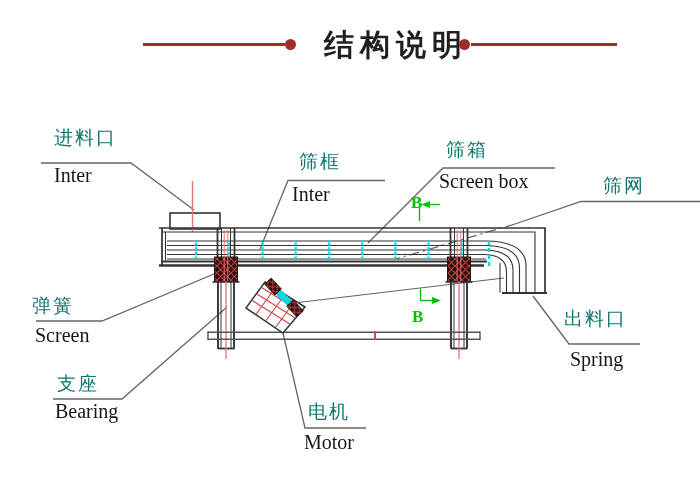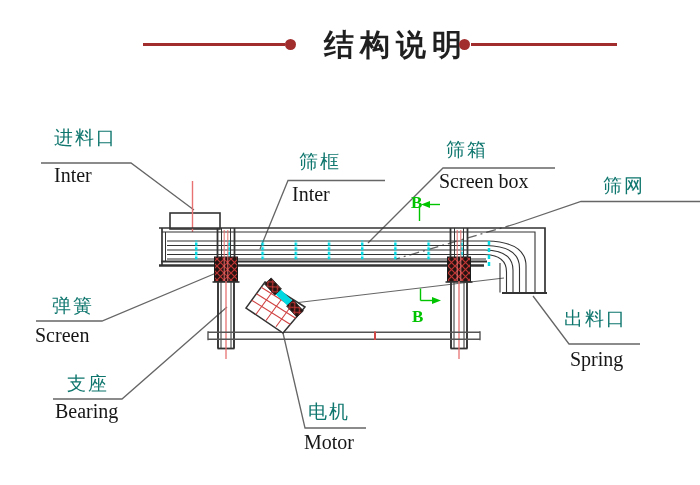--- a/index.html
+++ b/index.html
@@ -17,22 +17,22 @@
          font-family:"Liberation Sans","DejaVu Sans",sans-serif;}
   
   svg.diagram{position:absolute;left:0;top:0;}
   
   .cn{position:absolute;font-size:19px;font-weight:normal;color:#0f766e;letter-spacing:2px;white-space:nowrap;}
   .en{position:absolute;font-size:20px;color:#161616;white-space:nowrap;}
   .cn-inlet{left:26px;top:125px;}      .en-inlet{left:26px;top:164px;}
   .cn-frame{left:271px;top:149px;}     .en-frame{left:264px;top:183px;}
   .cn-box{left:418px;top:137px;text-align:right;}       .en-box{left:411px;top:170px;}
   .cn-mesh{left:575px;top:173px;}      .en-mesh{left:552px;top:203px;}
-  .cn-spring{left:24px;top:293px;}     .en-spring{left:7px;top:324px;}
-  .cn-bearing{left:39px;top:371px;}    .en-bearing{left:27px;top:400px;}
+  .cn-spring{left:4px;top:293px;}     .en-spring{left:7px;top:324px;}
+  .cn-bearing{left:29px;top:371px;}    .en-bearing{left:27px;top:400px;}
   .cn-motor{left:280px;top:399px;}     .en-motor{left:276px;top:431px;}
   .cn-outlet{left:536px;top:306px;}    .en-outlet{left:542px;top:348px;}
 </style>
 </head>
 <body>
 
 <div id="stage">
 
   <span class="hline left"></span>
   <span class="dot left"></span>

